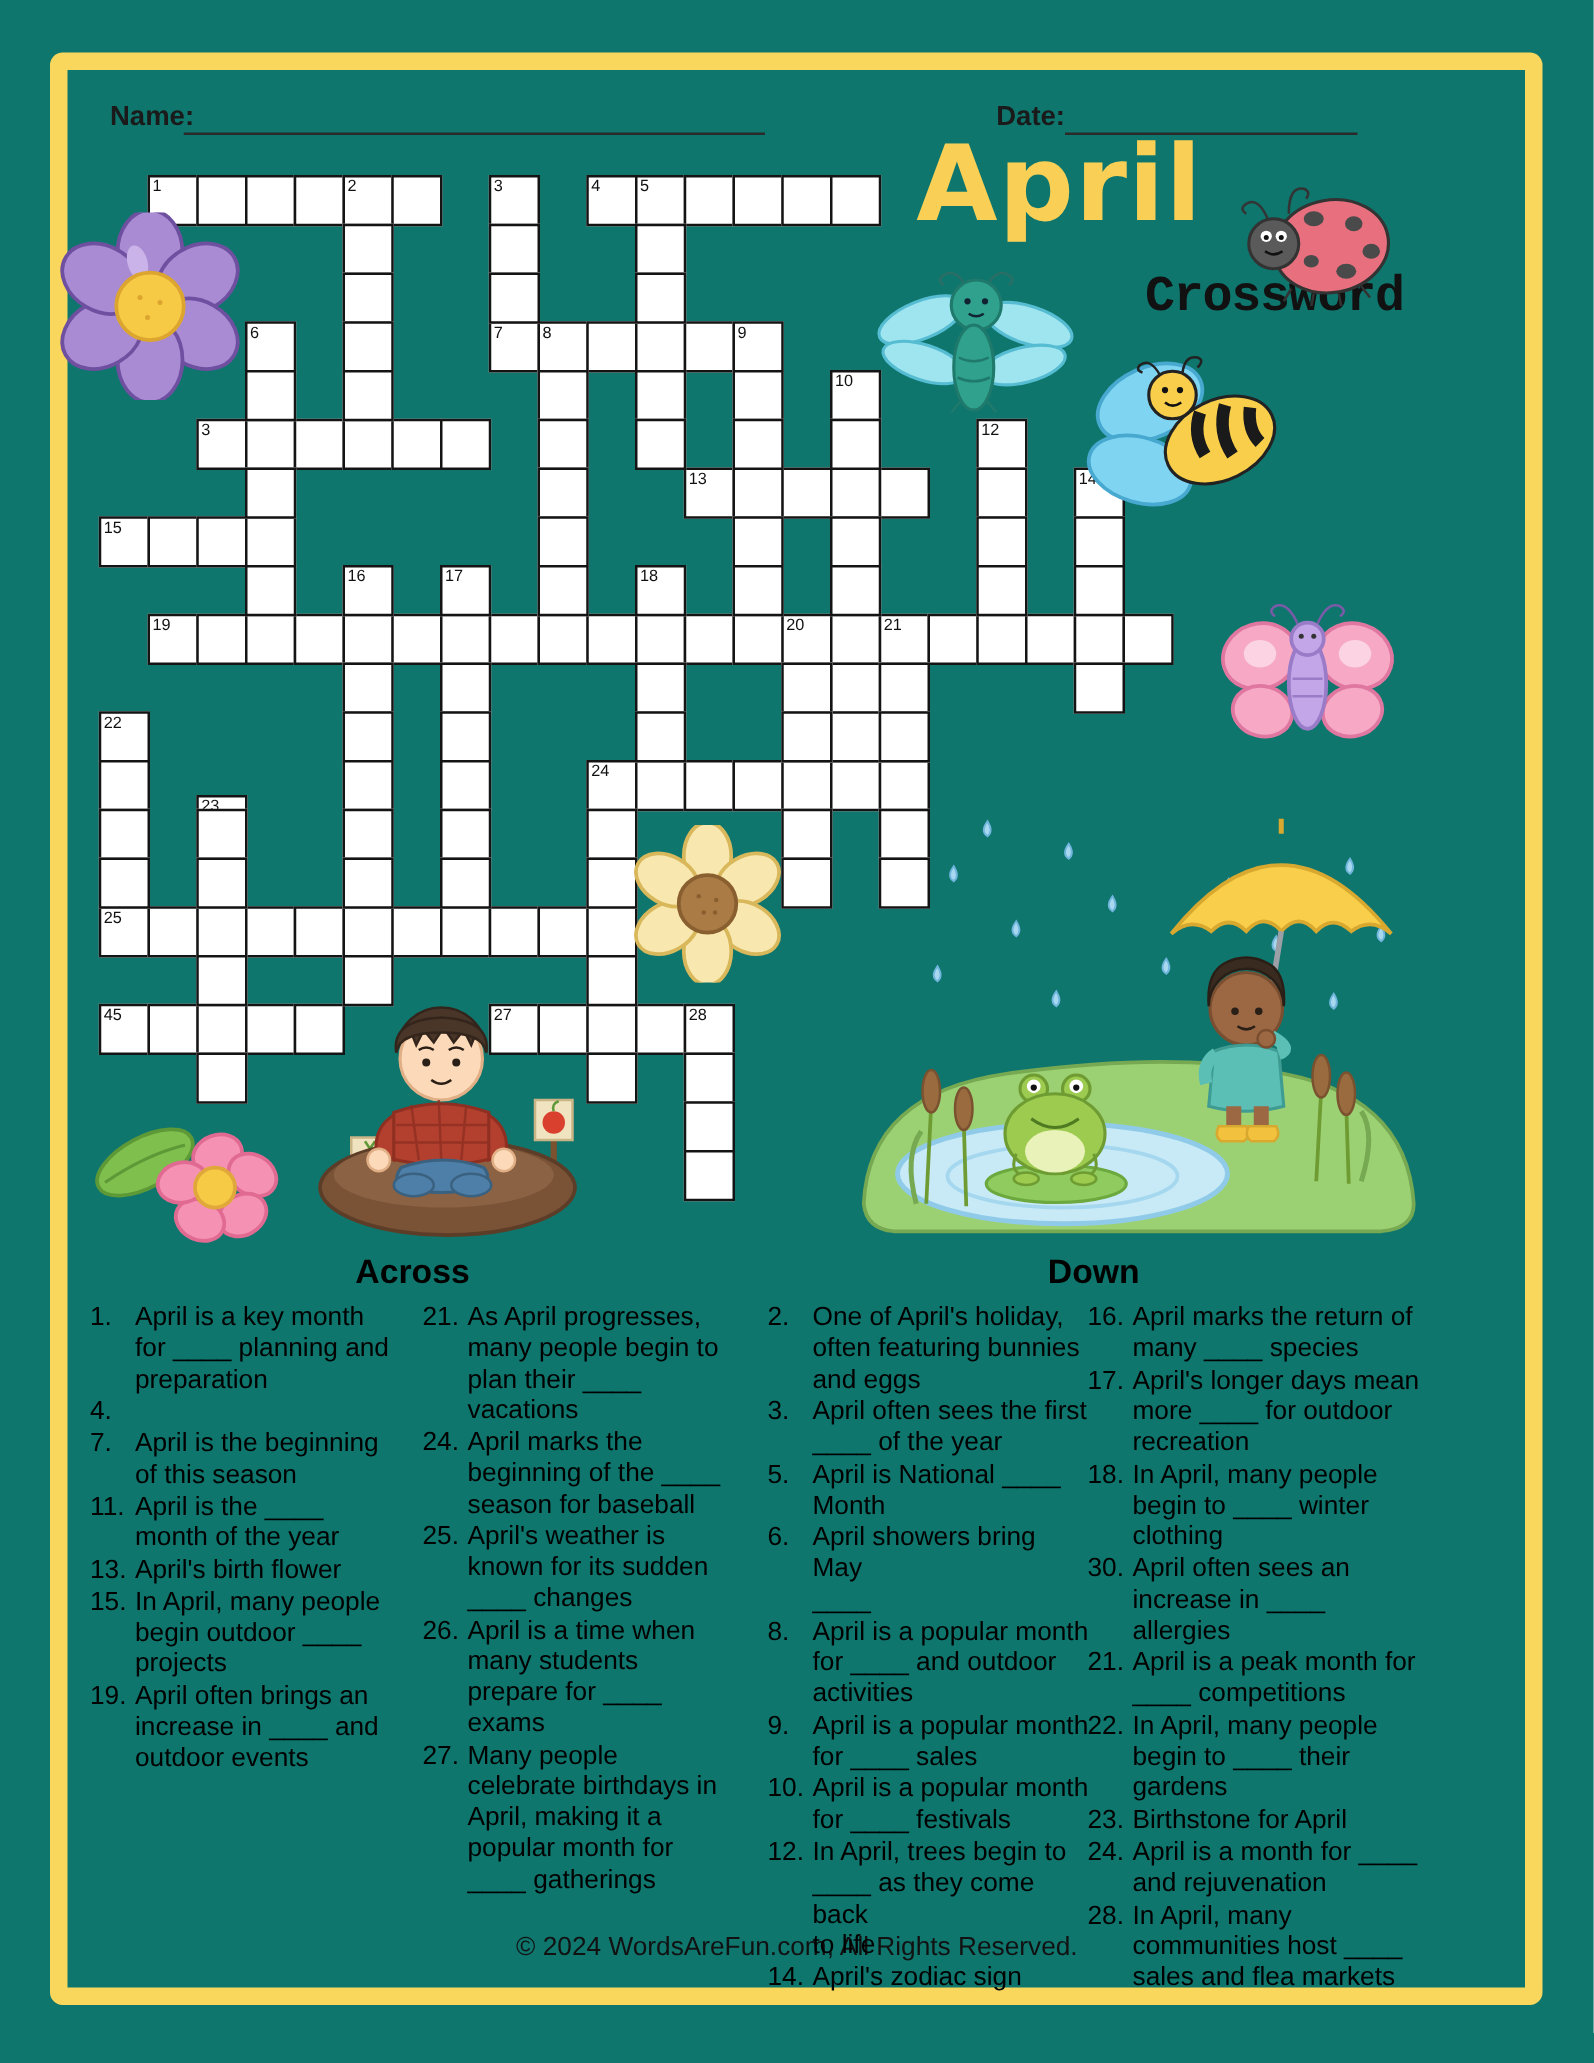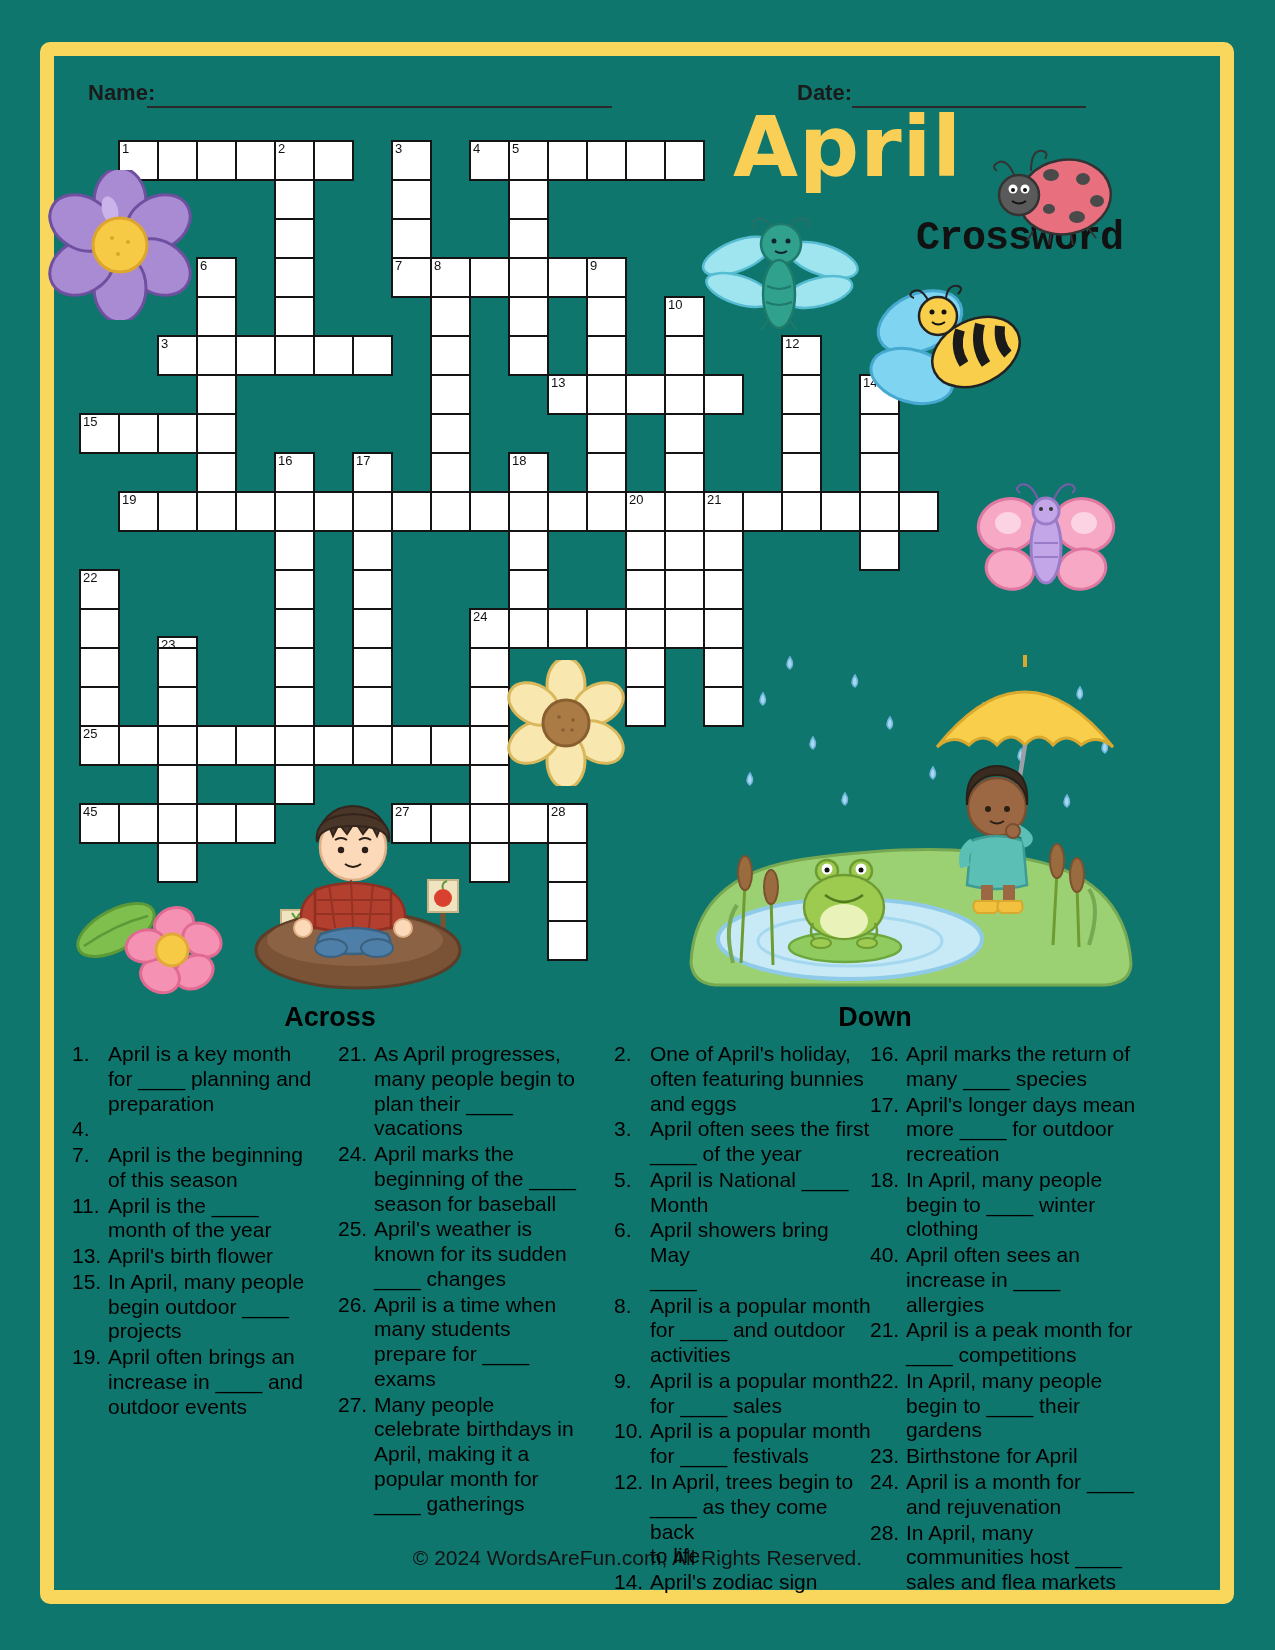--- a/index.html
+++ b/index.html
@@ -716,21 +716,21 @@
       </div>
       <div class="clue">
         <div class="clue-num">18.</div>
         <div class="clue-text">
           <div>In April, many people</div>
           <div>begin to ____ winter</div>
           <div>clothing</div>
         </div>
       </div>
       <div class="clue">
-        <div class="clue-num">40.</div>
+        <div class="clue-num">30.</div>
         <div class="clue-text">
           <div>April often sees an</div>
           <div>increase in ____ allergies</div>
         </div>
       </div>
       <div class="clue">
         <div class="clue-num">21.</div>
         <div class="clue-text">
           <div>April is a peak month for</div>
           <div>____ competitions</div>

